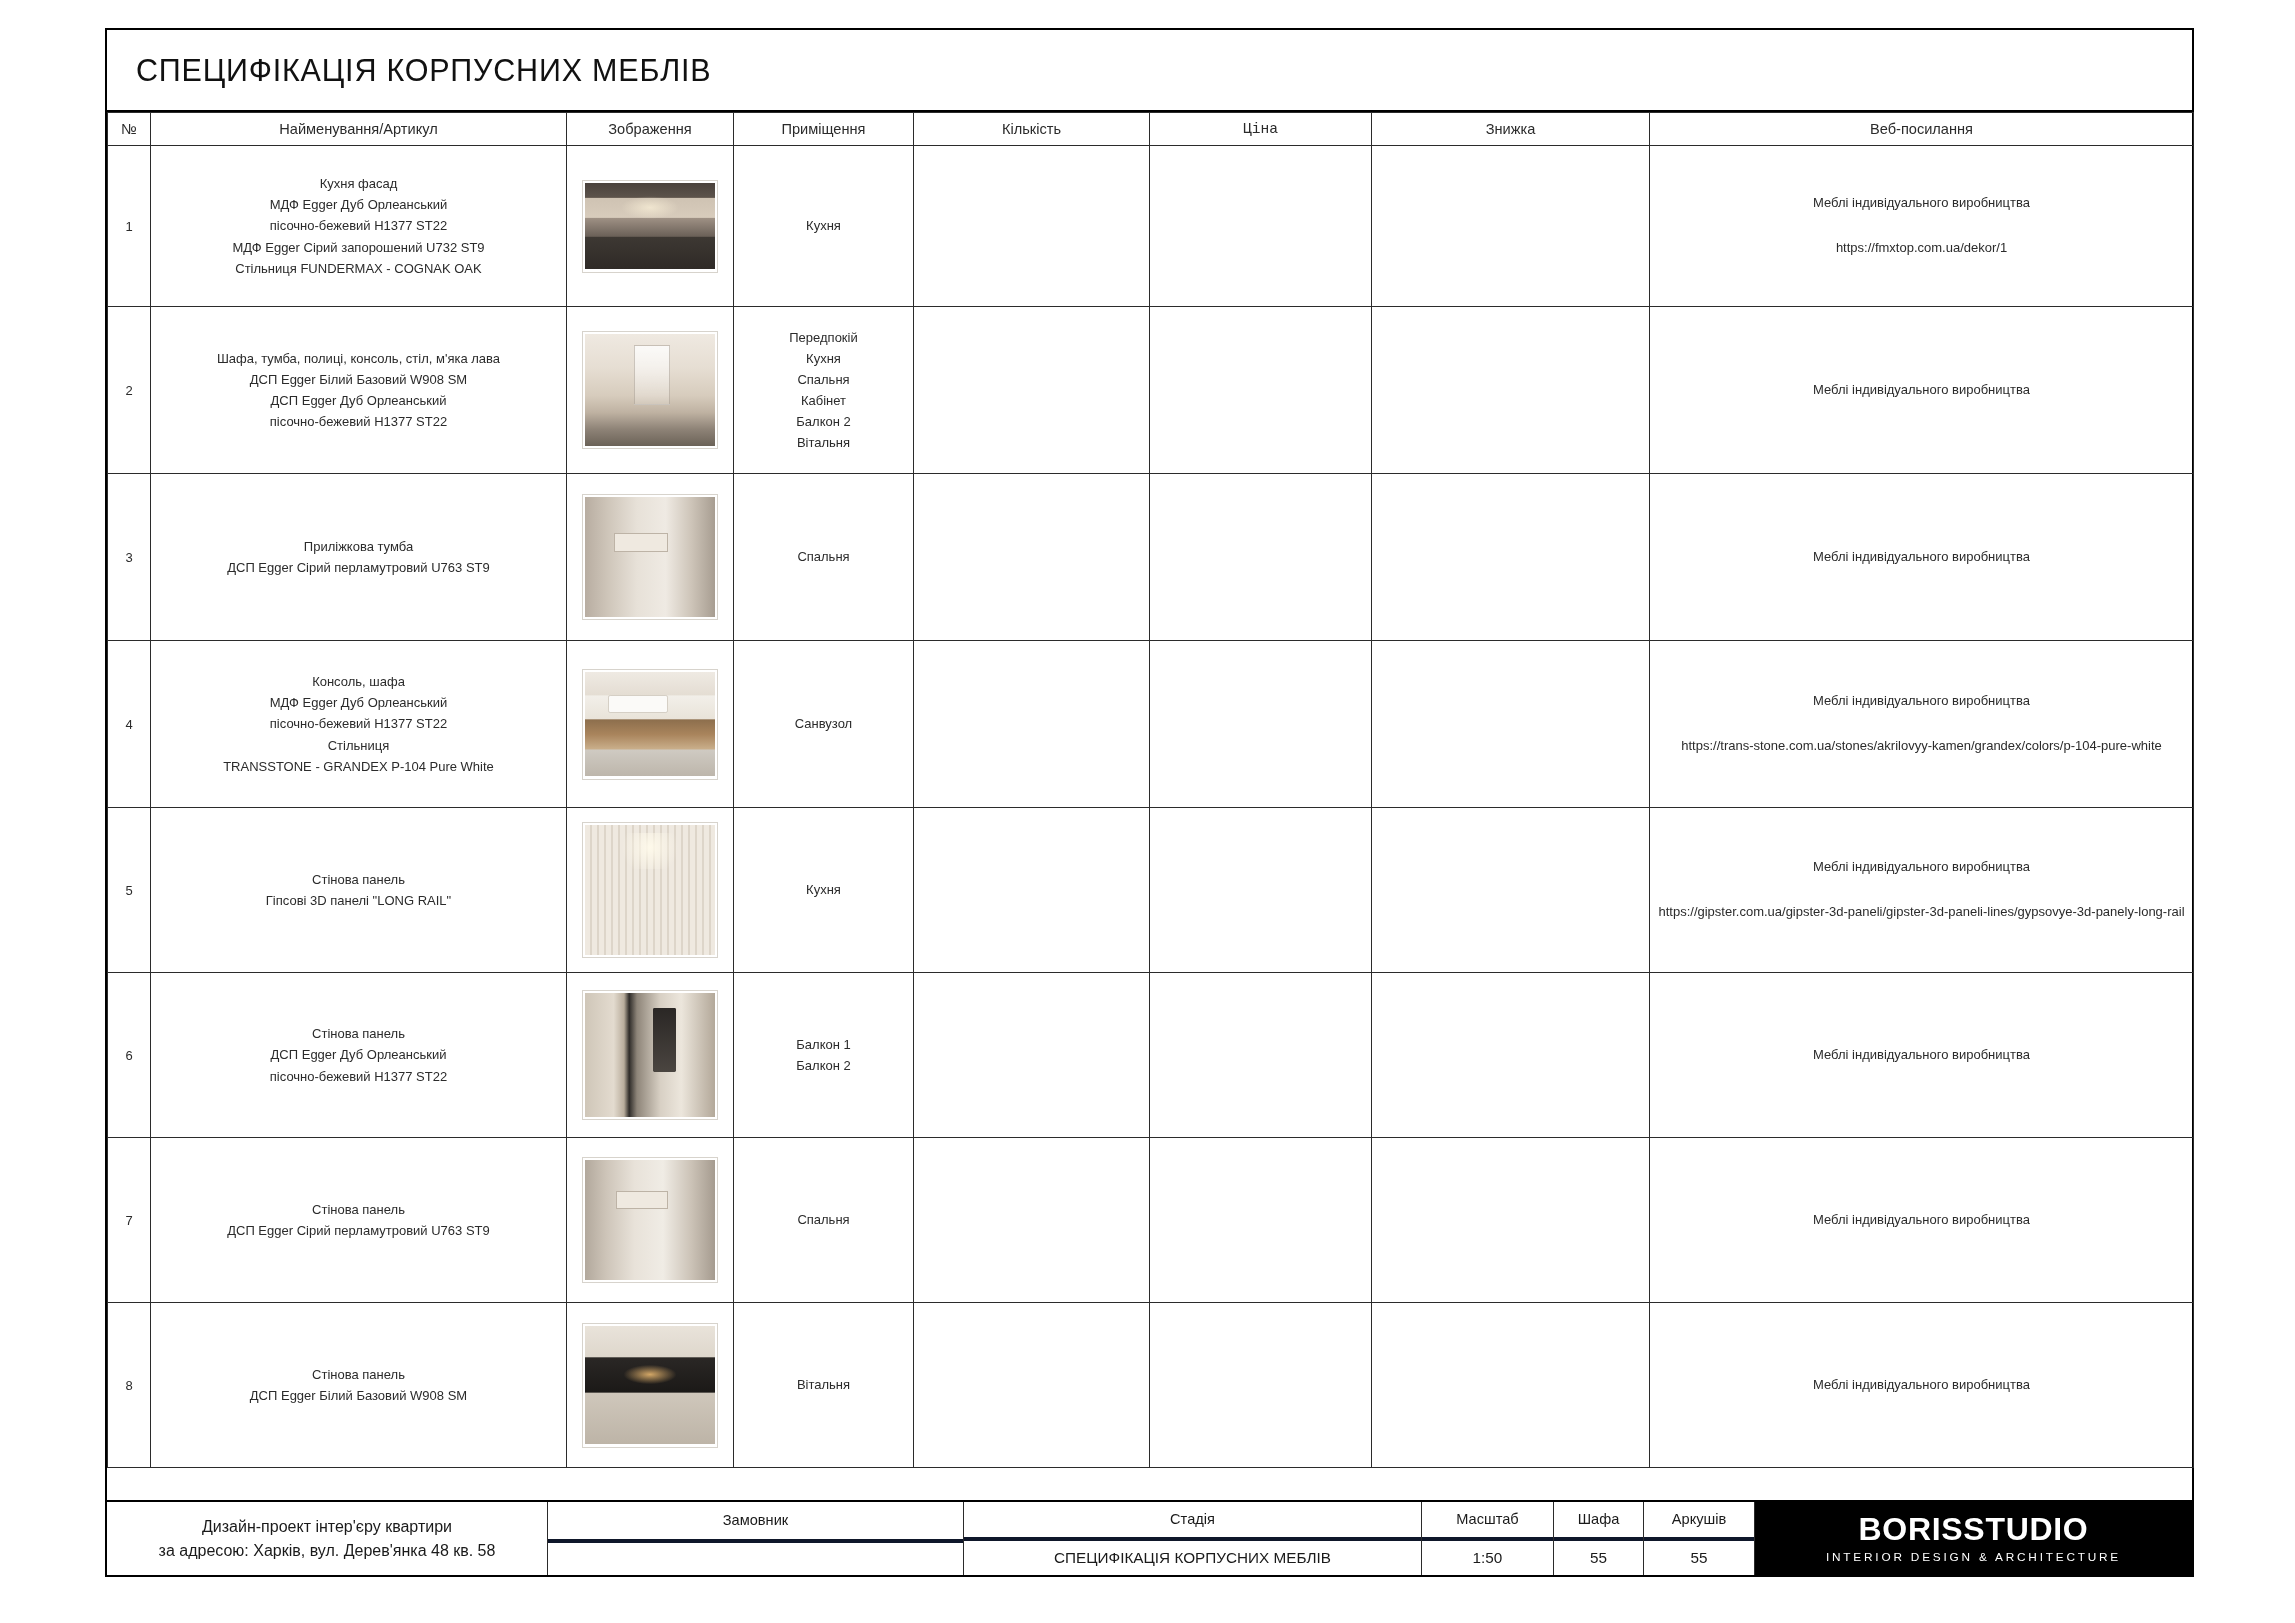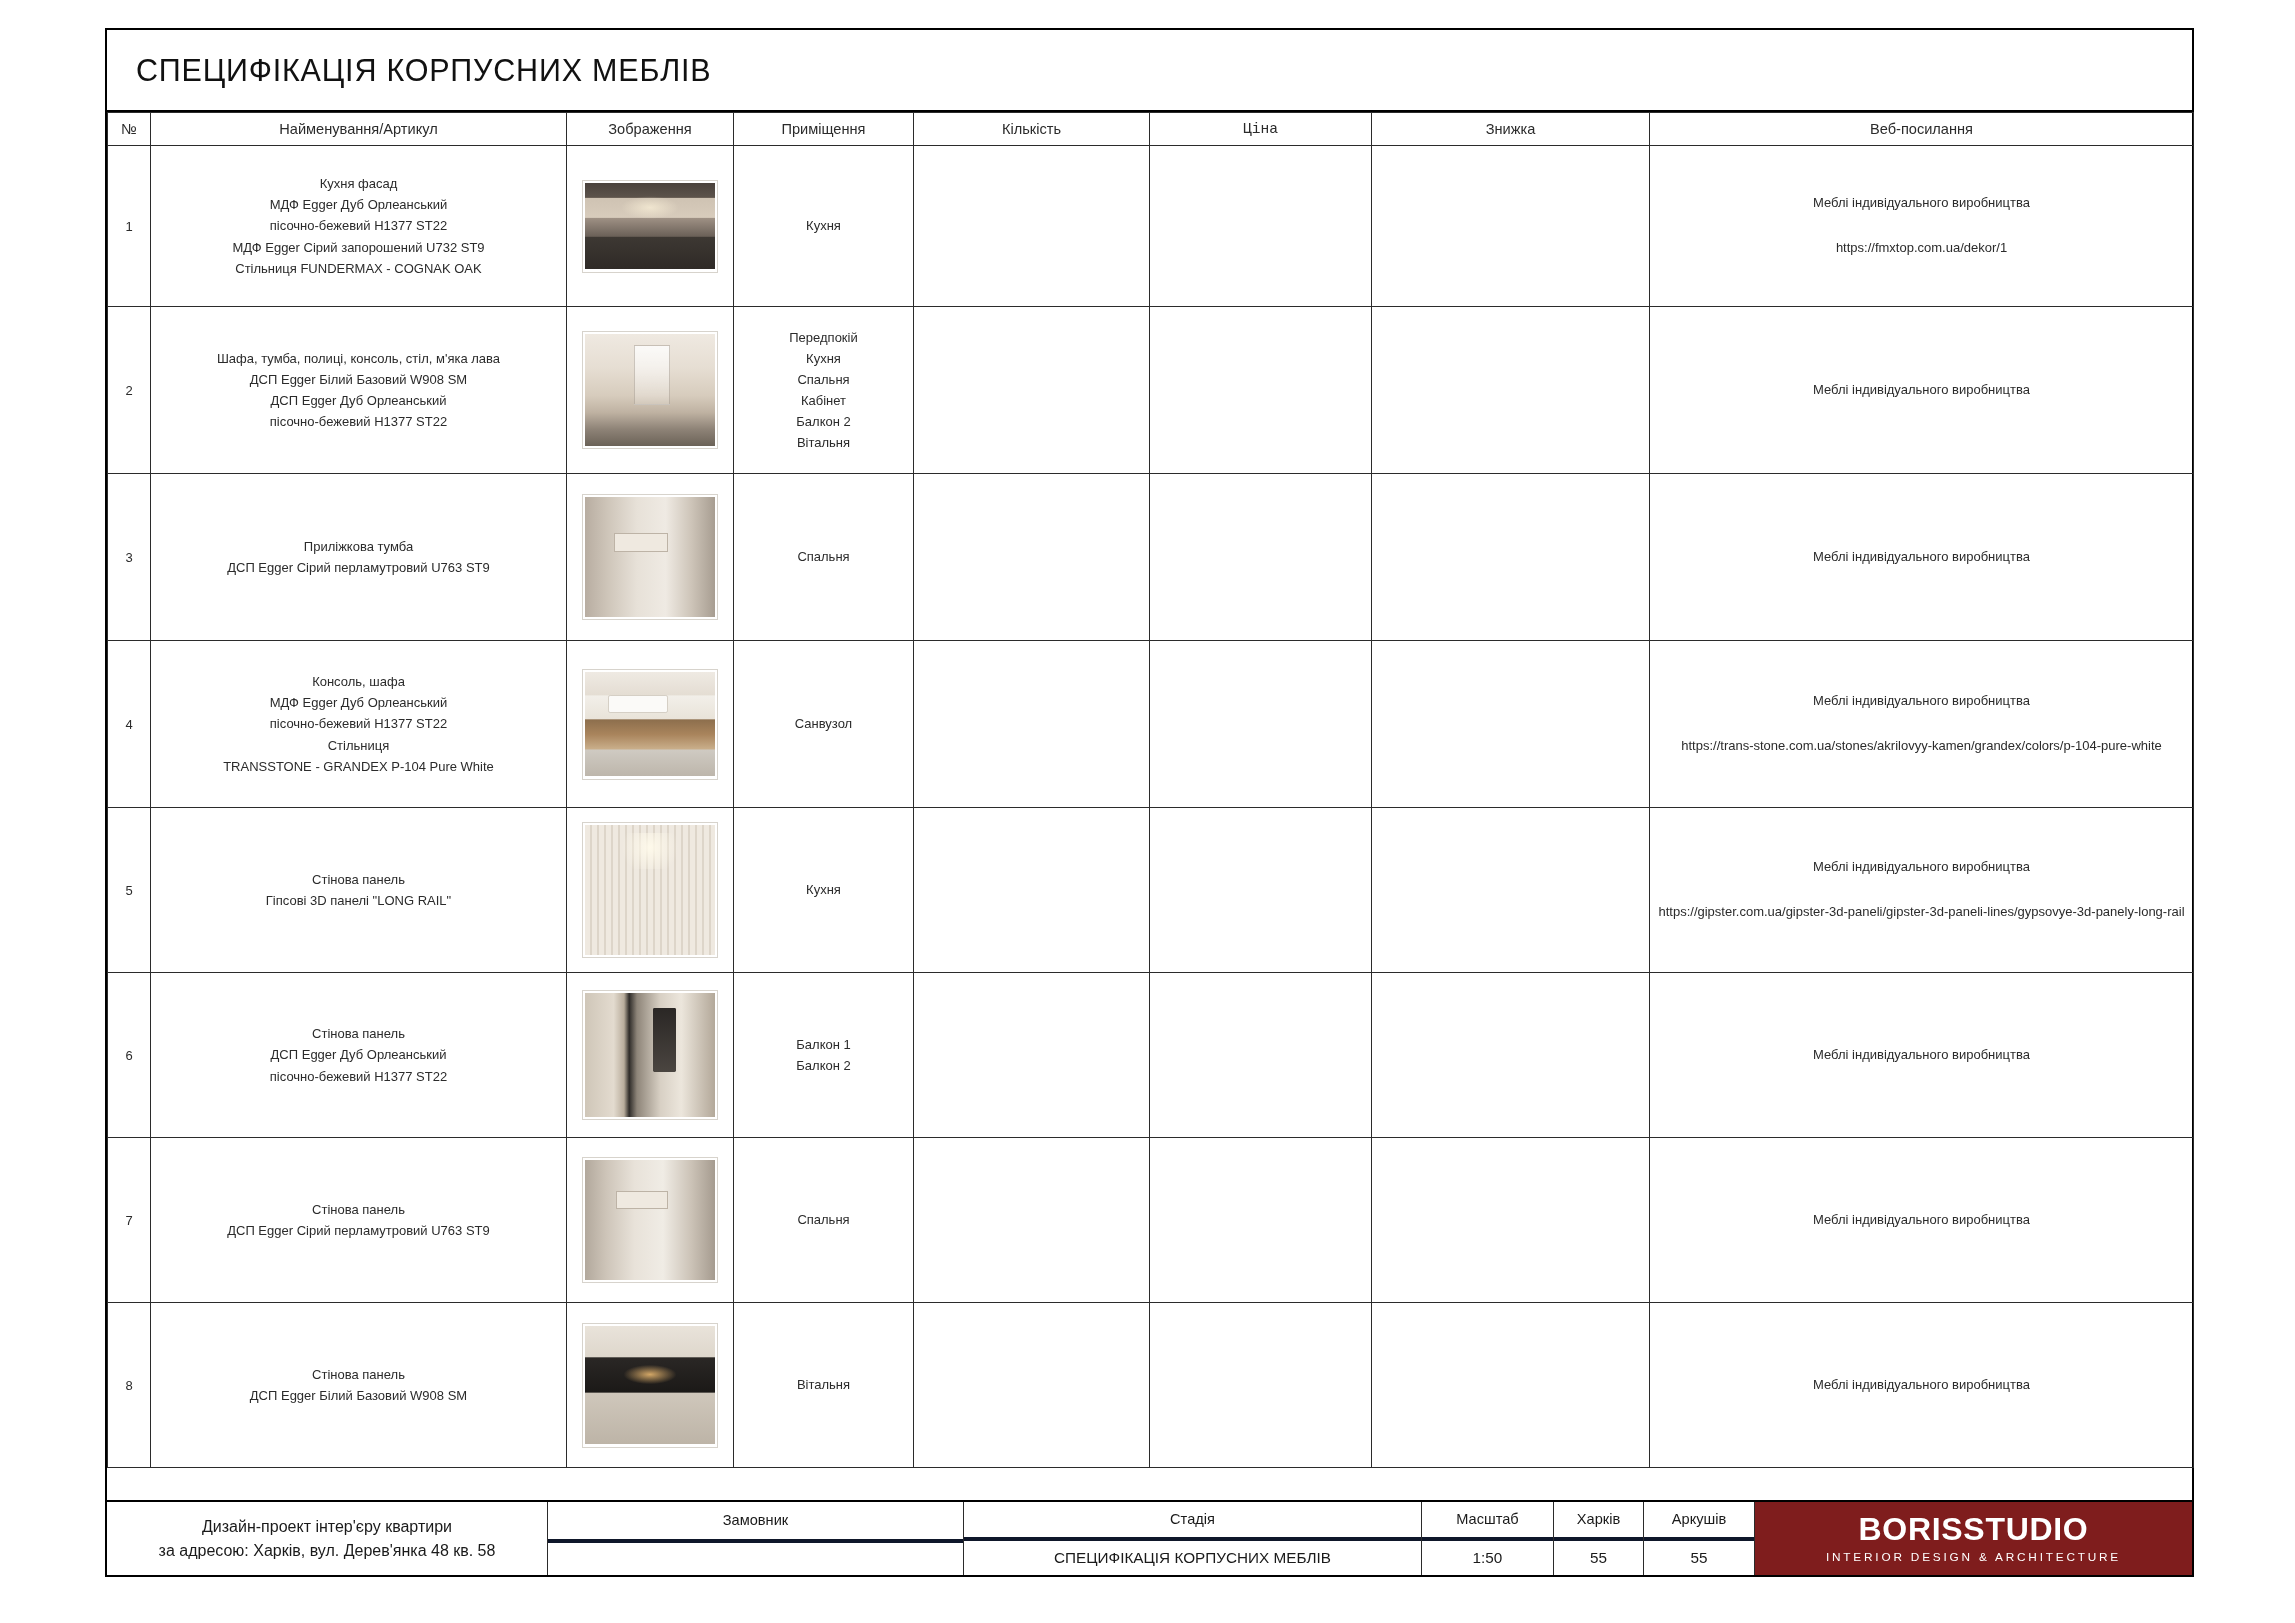--- a/index.html
+++ b/index.html
@@ -252,21 +252,21 @@
   .c-client  { width: 416px; }
   .c-stage   { width: 458px; }
   .c-scale   { width: 132px; }
   .c-sheet   { width: 90px; }
   .c-sheets  { width: 111px; }
   .c-logo    { flex: 1; border-right: none; }
 
   .proj-line { font-size: 16px; line-height: 1.45; }
 
   .logo-box {
-    background: #7f1d1d;
+    background: #000000;
     color: #fff;
     width: 100%;
     height: 100%;
     display: flex;
     flex-direction: column;
     justify-content: center;
     align-items: center;
     padding: 4.2px 0;
     box-sizing: border-box;
   }
@@ -490,21 +490,21 @@
       </div>
     </div>
     <div class="stamp-cell c-scale">
       <div class="stamp-split">
         <div class="sh">Масштаб</div>
         <div class="sv">1:50</div>
       </div>
     </div>
     <div class="stamp-cell c-sheet">
       <div class="stamp-split">
-        <div class="sh">Харків</div>
+        <div class="sh">Шафа</div>
         <div class="sv">55</div>
       </div>
     </div>
     <div class="stamp-cell c-sheets">
       <div class="stamp-split">
         <div class="sh">Аркушів</div>
         <div class="sv">55</div>
       </div>
     </div>
     <div class="stamp-cell c-logo">

